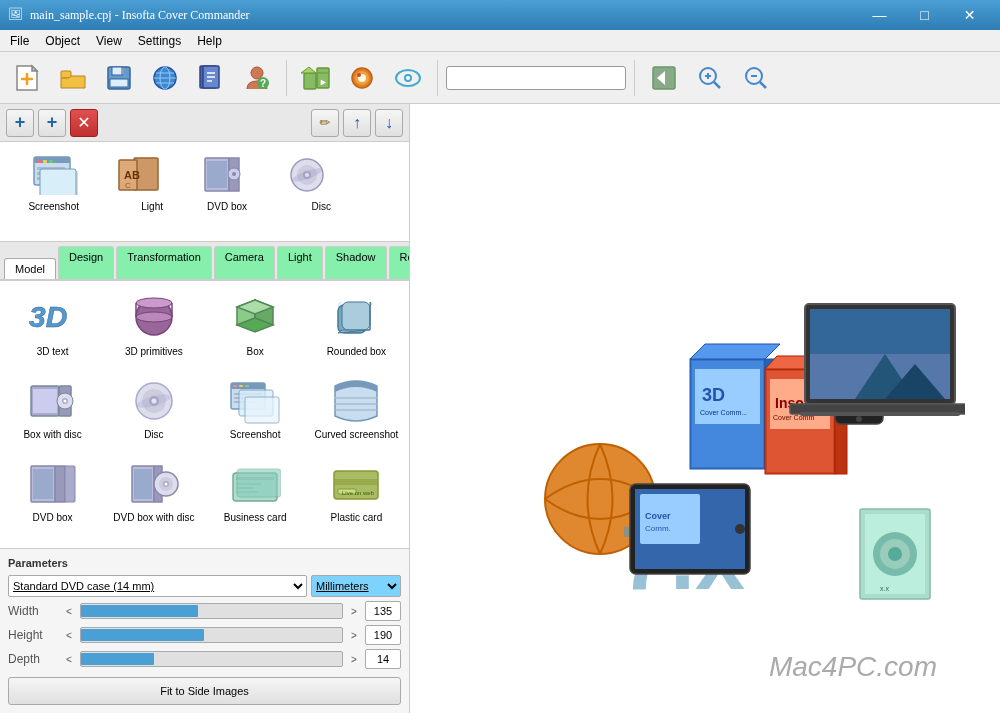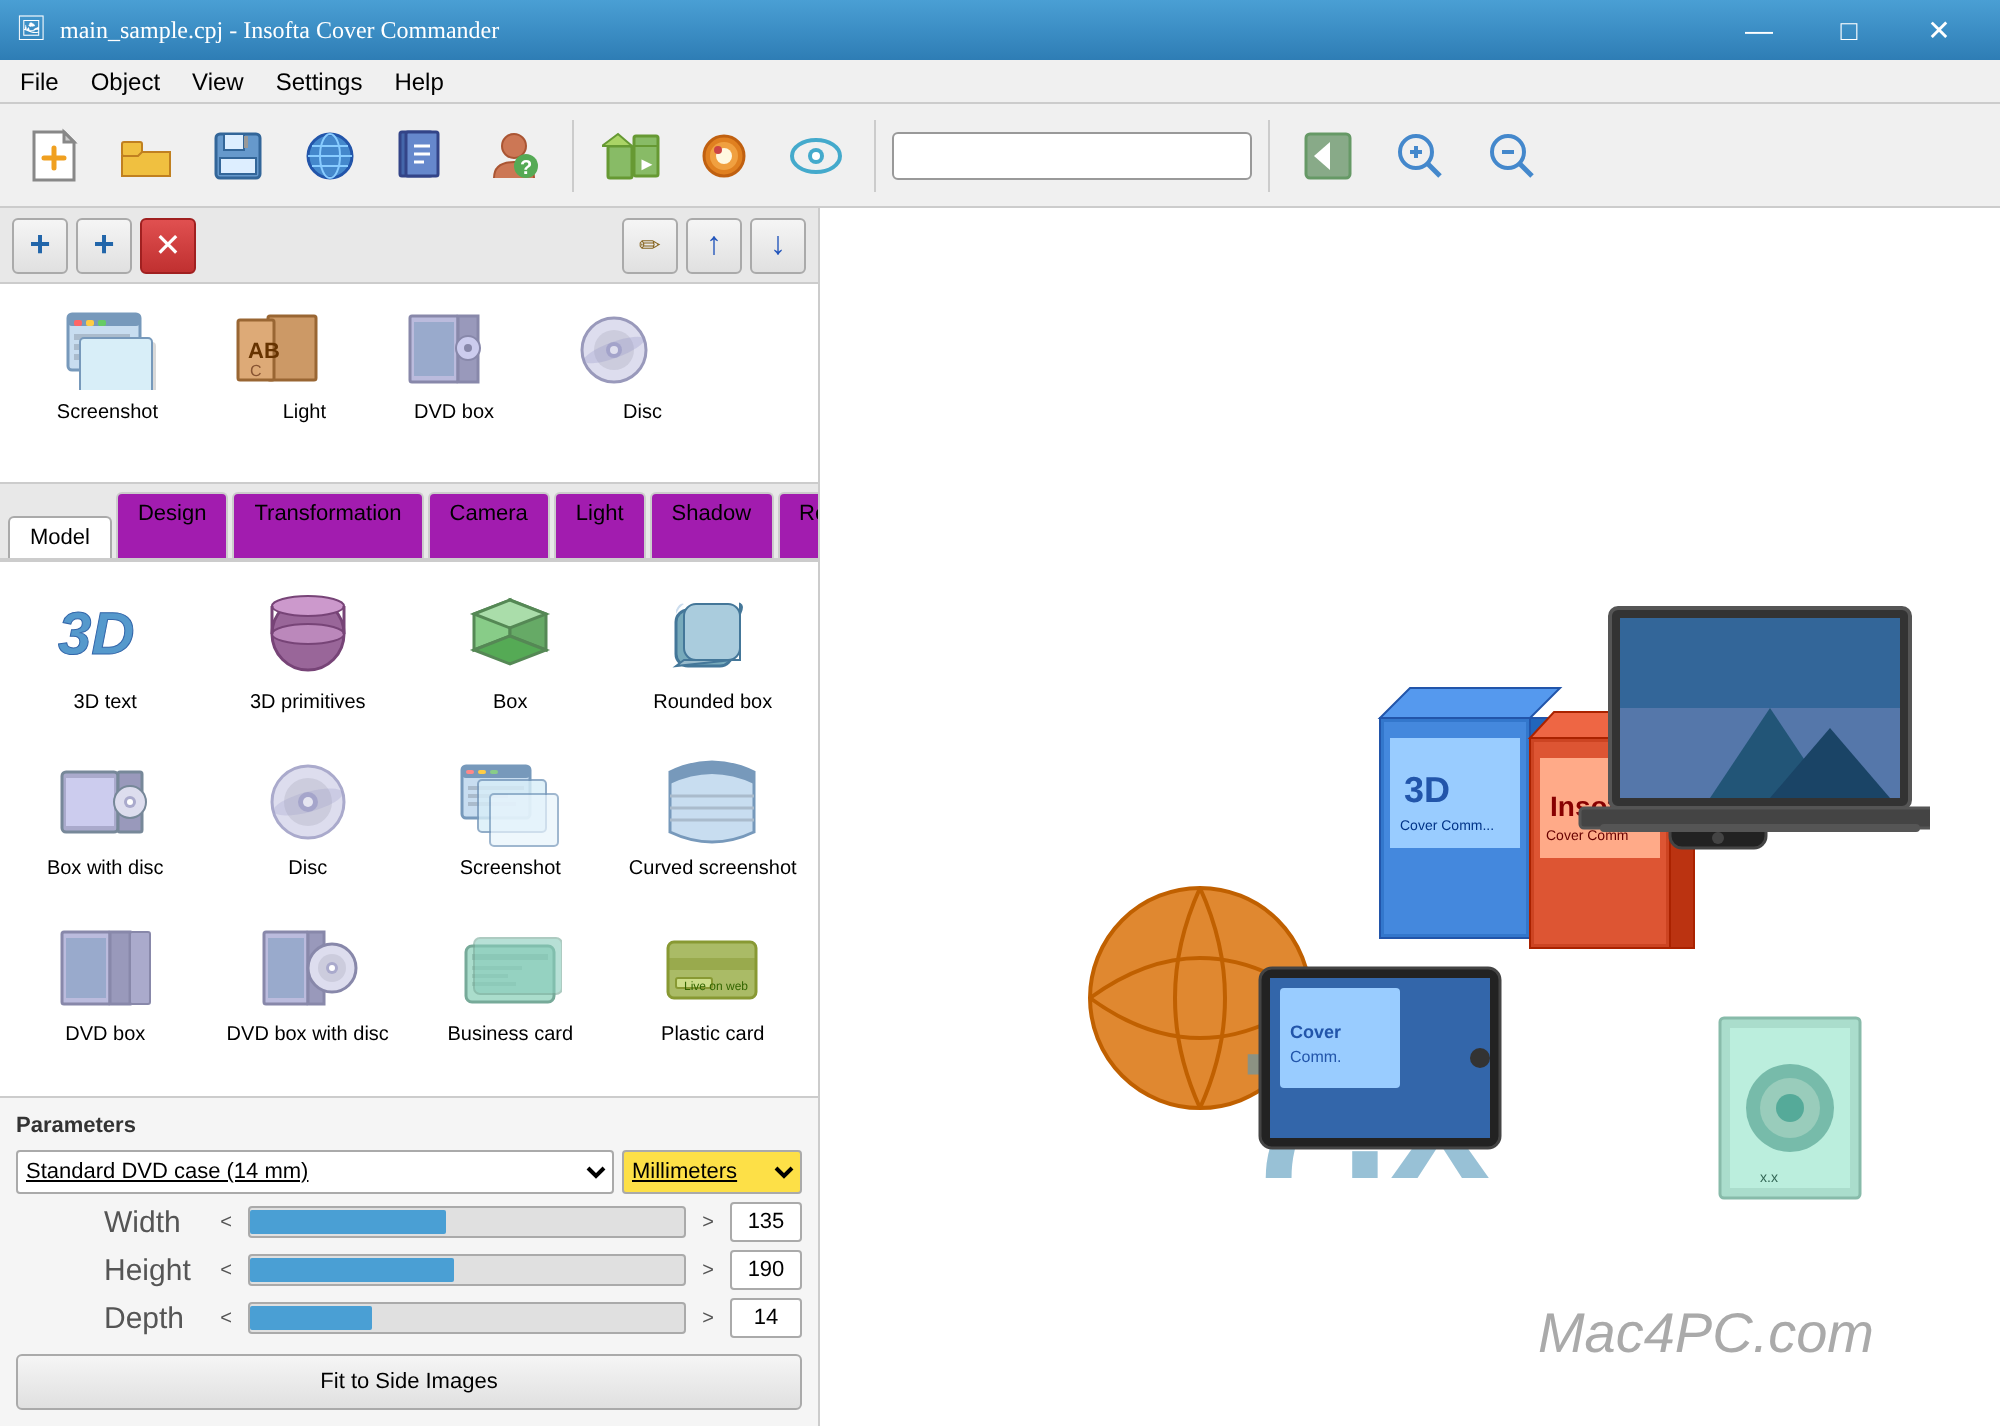--- a/index.html
+++ b/index.html
@@ -156,21 +156,21 @@
       background: #e8e8e8;
       border-bottom: 2px solid #ccc;
       padding: 4px 4px 0;
     }
     .tab {
       padding: 4px 10px;
       cursor: pointer;
       font-size: 11px;
       border: 1px solid #ccc;
       border-bottom: none;
-      background: #a21caf;
+      background: #86efac;
       border-radius: 3px 3px 0 0;
       margin-right: 2px;
     }
     .tab.active {
       background: white;
       border-color: #aaa;
       z-index: 1;
       font-weight: 500;
       margin-top: 12px;
     }
@@ -230,33 +230,32 @@
       border: 1px solid #aaa;
       border-radius: 2px;
       background: white;
     }
     .params-unit-select {
       width: 90px;
       height: 22px;
       font-size: 11px;
       border: 1px solid #aaa;
       border-radius: 2px;
-      background: #fde047;
+      background: #7dd3fc;
     }
     .slider-row {
       display: flex;
       align-items: center;
       gap: 4px;
       margin-bottom: 4px;
     }
     .slider-label {
       width: 50px;
-      font-size: 15px;
+      font-size: 12px;
       color: #555;
-      margin-left: 44px;
     }
     .slider-arrow-left {
       width: 14px; height: 14px;
       display: flex; align-items: center; justify-content: center;
       cursor: pointer;
       font-size: 10px;
       color: #555;
     }
     .slider-track {
       flex: 1;

